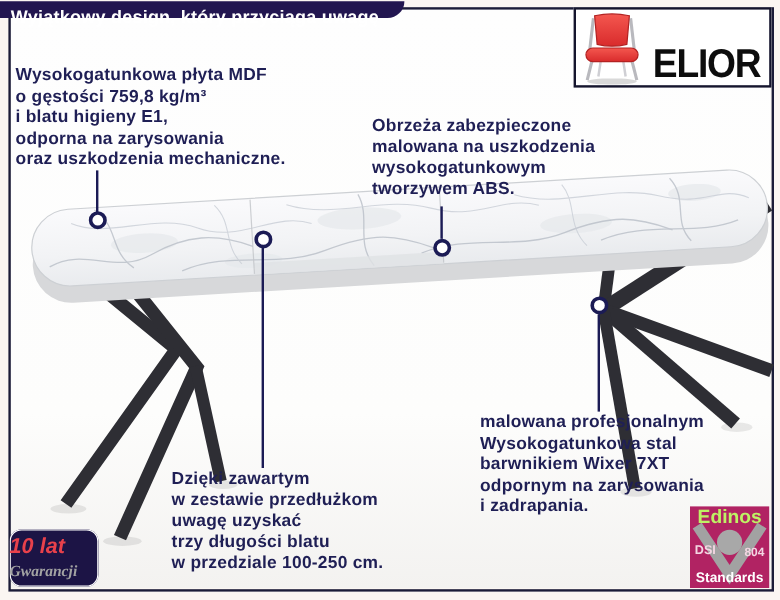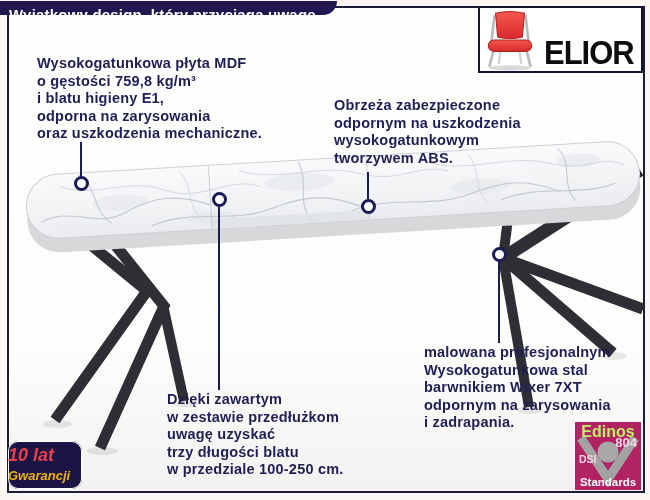--- a/index.html
+++ b/index.html
@@ -10,33 +10,33 @@
   .frame{position:absolute;left:7px;top:6px;width:634px;height:483px;
     border:2px solid #1c1c38;}
   .banner{position:absolute;left:0;top:1px;height:14px;width:337px;background:#221650;
     border-radius:0 0 14px 0;color:#ffffff;font-weight:bold;font-size:15px;line-height:27px;
     padding:0 0 0 9px;box-sizing:border-box;letter-spacing:.2px;white-space:nowrap;}
   .logo-box{position:absolute;left:478px;top:6px;width:165px;height:67px;background:#ffffff;
     border:2px solid #15152d;box-sizing:border-box;display:flex;align-items:flex-end;}
   .logo-text{font-size:31px;font-weight:bold;color:#0d0d0d;letter-spacing:-1px;
     transform:scaleY(1.08);margin-left:4px;}
   .txt{position:absolute;color:#1f1f55;font-weight:bold;font-size:14.5px;line-height:17.5px;
-    letter-spacing:.2px;white-space:nowrap;margin-left:24px;}
+    letter-spacing:.2px;white-space:nowrap;}
   .cl-line{position:absolute;width:2px;background:#1b1b55;}
   .cl-circle{position:absolute;width:9px;height:9px;border:3px solid #1b1b55;
     border-radius:50%;background:#ffffff;}
   .badge-warranty{position:absolute;left:8px;top:441px;width:74px;height:48px;background:#1c1445;
     border-radius:10px;text-align:left;box-shadow:0 0 0 1px #ffffff inset;}
   .bw-top{color:#e8414b;font-weight:bold;font-style:italic;font-size:18px;line-height:24px;margin-top:2px;}
-  .bw-bottom{color:#eab308;font-weight:bold;font-style:italic;font-size:13px;line-height:17px;}
+  .bw-bottom{color:#a3a3a3;font-weight:bold;font-style:italic;font-size:13px;line-height:17px;font-family:Liberation Serif, serif;}
   .badge-cert{position:absolute;left:575px;top:422px;width:66px;height:68px;background:#b12363;overflow:hidden;}
   .bc-brand{position:absolute;left:0;top:1px;width:100%;text-align:center;color:#bef264;
     font-weight:bold;font-size:16px;}
   .bc-left{position:absolute;left:4px;top:31px;color:#f3d6e2;font-weight:bold;font-size:10.5px;}
-  .bc-right{position:absolute;right:4px;top:13px;color:#f3d6e2;font-weight:bold;font-size:13px;}
+  .bc-right{position:absolute;right:4px;top:33px;color:#f3d6e2;font-weight:bold;font-size:10px;}
   .bc-label{position:absolute;left:0;bottom:2px;width:100%;text-align:center;color:#ffffff;
     font-weight:bold;font-size:11.5px;}
   svg{display:block;}
   .abs{position:absolute;}
 </style>
 </head>
 <body>
 
 <div class="stage">
 
@@ -129,21 +129,21 @@
   <div class="txt" style="left:13px;top:55px">
     <div>Wysokogatunkowa płyta MDF</div>
     <div>o gęstości 759,8 kg/m³</div>
     <div>i blatu higieny E1,</div>
     <div>odporna na zarysowania</div>
     <div>oraz uszkodzenia mechaniczne.</div>
   </div>
 
   <div class="txt" style="left:310px;top:97px">
     <div>Obrzeża zabezpieczone</div>
-    <div>odpornym na uszkodzenia</div>
+    <div>malowana na uszkodzenia</div>
     <div>wysokogatunkowym</div>
     <div>tworzywem ABS.</div>
   </div>
 
   <div class="txt" style="left:400px;top:344px">
     <div>malowana profesjonalnym</div>
     <div>Wysokogatunkowa stal</div>
     <div>barwnikiem Wixer 7XT</div>
     <div>odpornym na zarysowania</div>
     <div>i zadrapania.</div>

